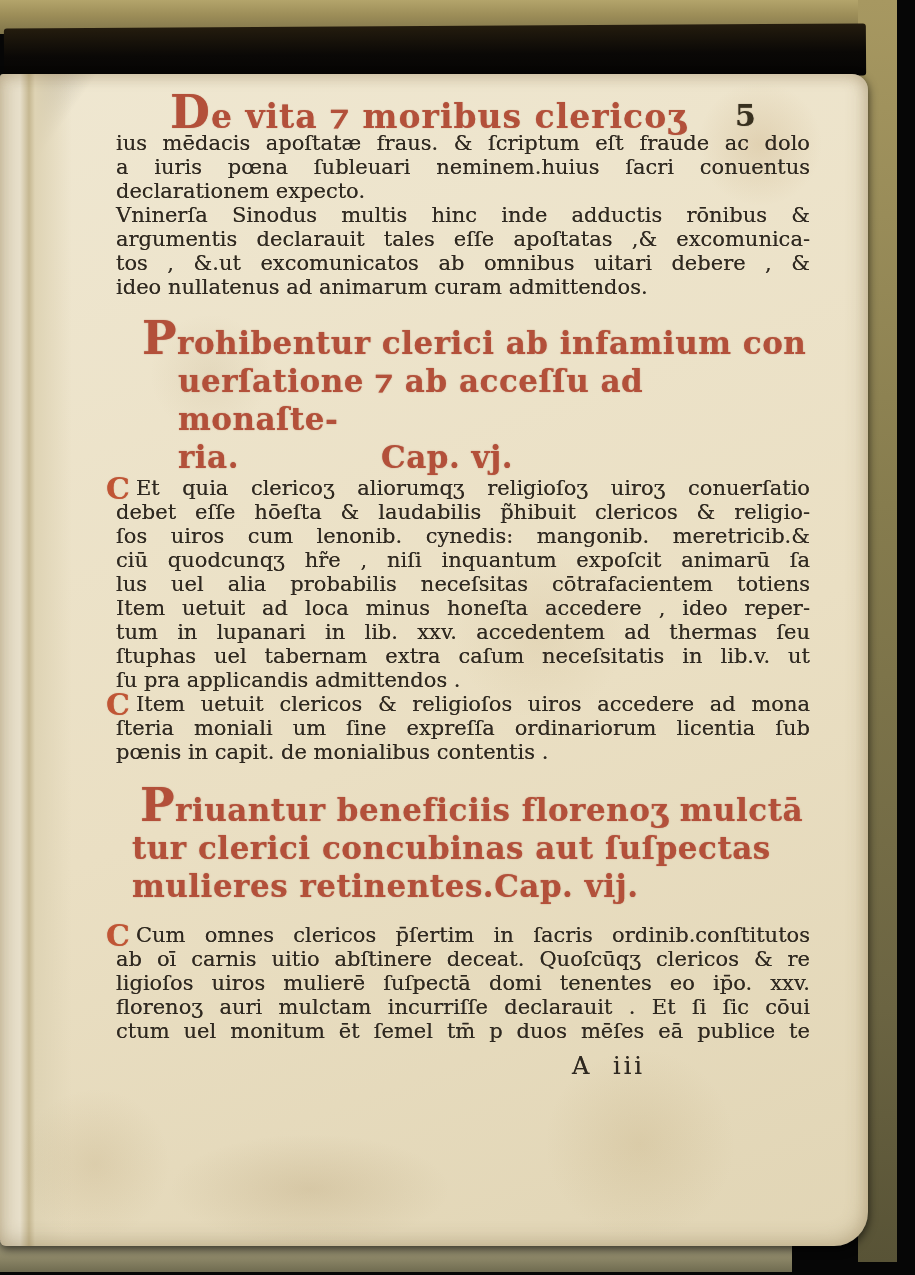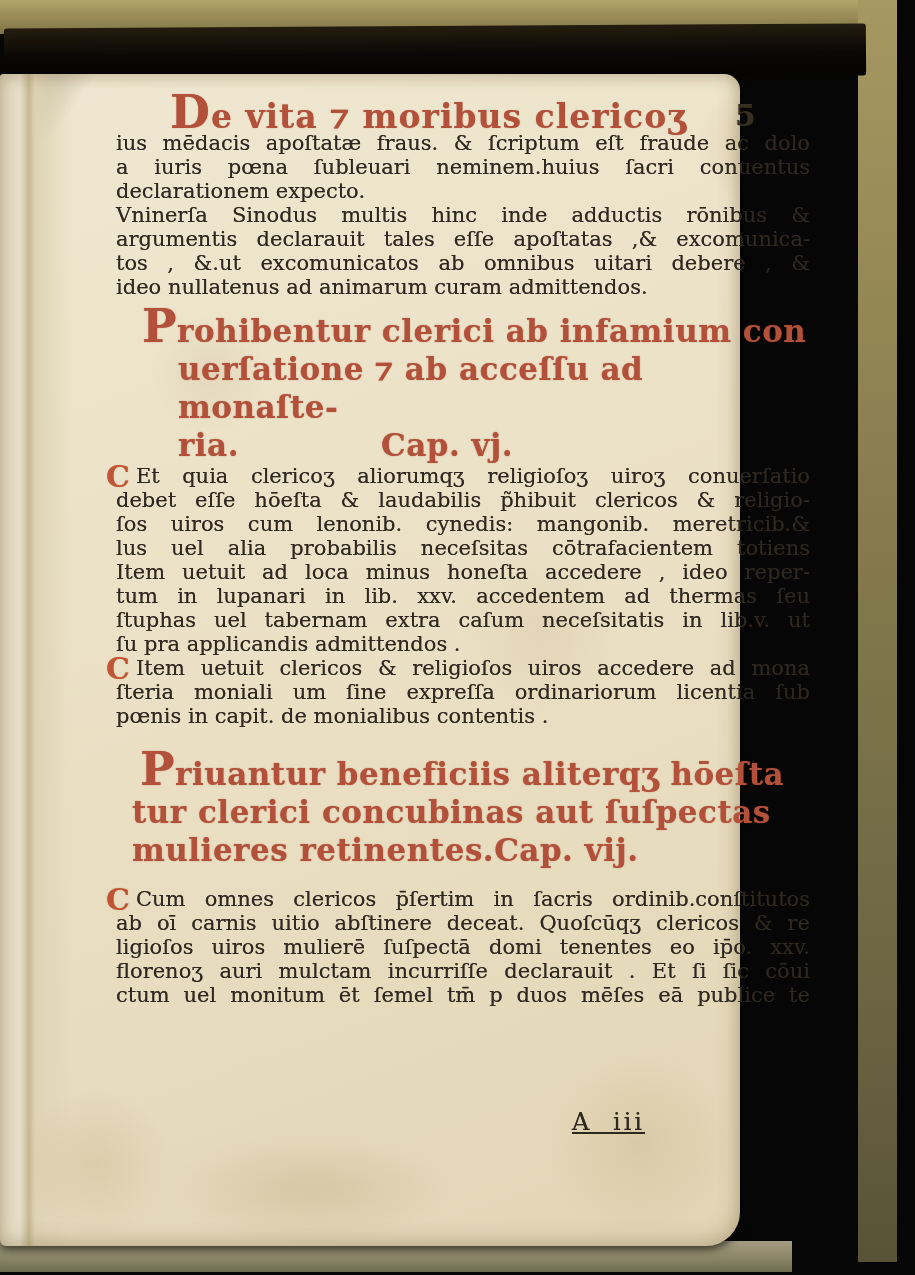--- a/index.html
+++ b/index.html
@@ -13,21 +13,21 @@
       background:linear-gradient(180deg,#a79861 0%,#867c4e 40%,#6b6442 80%,#585336 100%);}
   .vellum-bottom{position:absolute;left:0;top:1241px;width:792px;height:31px;
       background:linear-gradient(180deg,#a39c7e 0%,#8c8667 55%,#6f6b50 100%);}
 
   
   .top-shadow{position:absolute;left:4px;top:26px;width:862px;height:52px;
       background:linear-gradient(180deg,#241c0e 0%,#0a0806 55%,#050403 100%);
       transform:rotate(-.35deg);border-radius:3px;}
 
   
-  .page{position:absolute;left:0;top:74px;width:740px;height:1172px;
+  .page{position:absolute;left:0;top:74px;width:868px;height:1172px;
       border-radius:3px 16px 34px 6px;
       box-shadow:0 3px 10px rgba(0,0,0,.7), inset -4px -6px 18px rgba(120,100,60,.30), inset 0 6px 12px rgba(140,115,70,.22);
       background:
         radial-gradient(circle at 760px 70px, rgba(176,136,78,.20), rgba(176,136,78,0) 62px),
         radial-gradient(circle at 640px 1070px, rgba(168,138,80,.16), rgba(168,138,80,0) 95px),
         radial-gradient(circle at 95px 1090px, rgba(160,130,75,.15), rgba(160,130,75,0) 75px),
         radial-gradient(circle at 540px 560px, rgba(175,145,90,.12), rgba(175,145,90,0) 85px),
         radial-gradient(ellipse 140px 55px at 310px 1115px, rgba(150,120,70,.18), rgba(150,120,70,0) 100%),
         radial-gradient(circle at 210px 300px, rgba(150,120,70,.10), rgba(150,120,70,0) 60px),
         linear-gradient(90deg,#ddd3ba 0px,#e7dfca 20px,#c6b892 29px,#ded3b4 35px,rgba(222,211,180,0) 72px),
@@ -53,27 +53,27 @@
       text-shadow:0 0 1.2px rgba(150,60,35,.6);letter-spacing:.5px;}
   .hline{line-height:38px;padding-left:62px;}
   .hline:first-child{padding-left:26px;}
   .hline:first-child::first-letter{font-size:46px;}
   .b5 .hline{padding-left:16px;}
   .b5 .hline:first-child{padding-left:24px;}
   .b2 .chapter{margin-left:142px;text-align:right;}
   .b5 .chapter{}
 
   
-  .b2{margin-top:8px;}
+  .b2{margin-top:20px;}
   .b3{}
   .b5{margin-top:22px;}
   .b6{margin-top:18px;}
 
-  .signature{position:absolute;left:572px;top:1034px;font-size:24px;letter-spacing:3px;
-      color:#2e2820;text-shadow:0 0 .6px rgba(40,30,20,.65);word-spacing:10px;text-decoration:underline;}
+  .signature{position:absolute;left:572px;top:978px;font-size:24px;letter-spacing:3px;
+      color:#2e2820;text-shadow:0 0 .6px rgba(40,30,20,.65);word-spacing:10px;}
 </style>
 </head>
 <body>
 
 <div class="scene">
   <div class="vellum-top"></div>
   <div class="vellum-right"></div>
   <div class="vellum-bottom"></div>
   <div class="top-shadow"></div>
 
@@ -94,33 +94,34 @@
         </div>
         <div class="block heading b2">
           <div class="hline">Prohibentur clerici ab infamium con</div>
           <div class="hline">uerſatione ⁊ ab acceſſu ad monaſte-</div>
           <div class="hline"><span>ria.</span><span class="chapter">Cap. vj.</span></div>
         </div>
         <div class="block body b3">
           <div class="line j"><span class="initial">C</span>Et quia clericoʒ aliorumqʒ religioſoʒ uiroʒ conuerſatio</div>
           <div class="line j">debet eſſe hōeſta &amp; laudabilis p̃hibuit clericos &amp; religio-</div>
           <div class="line j">ſos uiros cum lenonib. cynedis: mangonib. meretricib.&amp;</div>
+          <div class="line j">ciū quodcunqʒ hr̃e , niſi inquantum expoſcit animarū ſa</div>
           <div class="line j">lus uel alia probabilis neceſsitas cōtrafacientem totiens</div>
           <div class="line j">Item uetuit ad loca minus honeſta accedere , ideo reper-</div>
           <div class="line j">tum in lupanari in lib. xxv. accedentem ad thermas ſeu</div>
           <div class="line j">ſtuphas uel tabernam extra caſum neceſsitatis in lib.v. ut</div>
           <div class="line">ſu pra applicandis admittendos .</div>
         </div>
         <div class="block body b4">
           <div class="line j"><span class="initial">C</span>Item uetuit clericos &amp; religioſos uiros accedere  ad mona</div>
           <div class="line j">ſteria moniali um ſine expreſſa ordinariorum licentia ſub</div>
           <div class="line">pœnis in capit. de monialibus contentis .</div>
         </div>
         <div class="block heading b5">
-          <div class="hline">Priuantur beneficiis aliterqʒ hōeſta</div>
+          <div class="hline">Priuantur beneficiis florenoʒ mulctā</div>
           <div class="hline">tur clerici concubinas aut ſuſpectas</div>
           <div class="hline"><span>mulieres retinentes.</span><span class="chapter">Cap. vij.</span></div>
         </div>
         <div class="block body b6">
           <div class="line j"><span class="initial">C</span>Cum omnes clericos p̄ſertim in ſacris ordinib.conſtitutos</div>
           <div class="line j">ab oī carnis uitio abſtinere deceat. Quoſcūqʒ clericos &amp; re</div>
           <div class="line j">ligioſos uiros mulierē ſuſpectā domi tenentes eo ip̄o. xxv.</div>
           <div class="line j">florenoʒ auri mulctam incurriſſe declarauit . Et ſi ſic cōui</div>
           <div class="line j">ctum uel monitum ēt ſemel tm̄ p duos mēſes eā publice te</div>
         </div>

